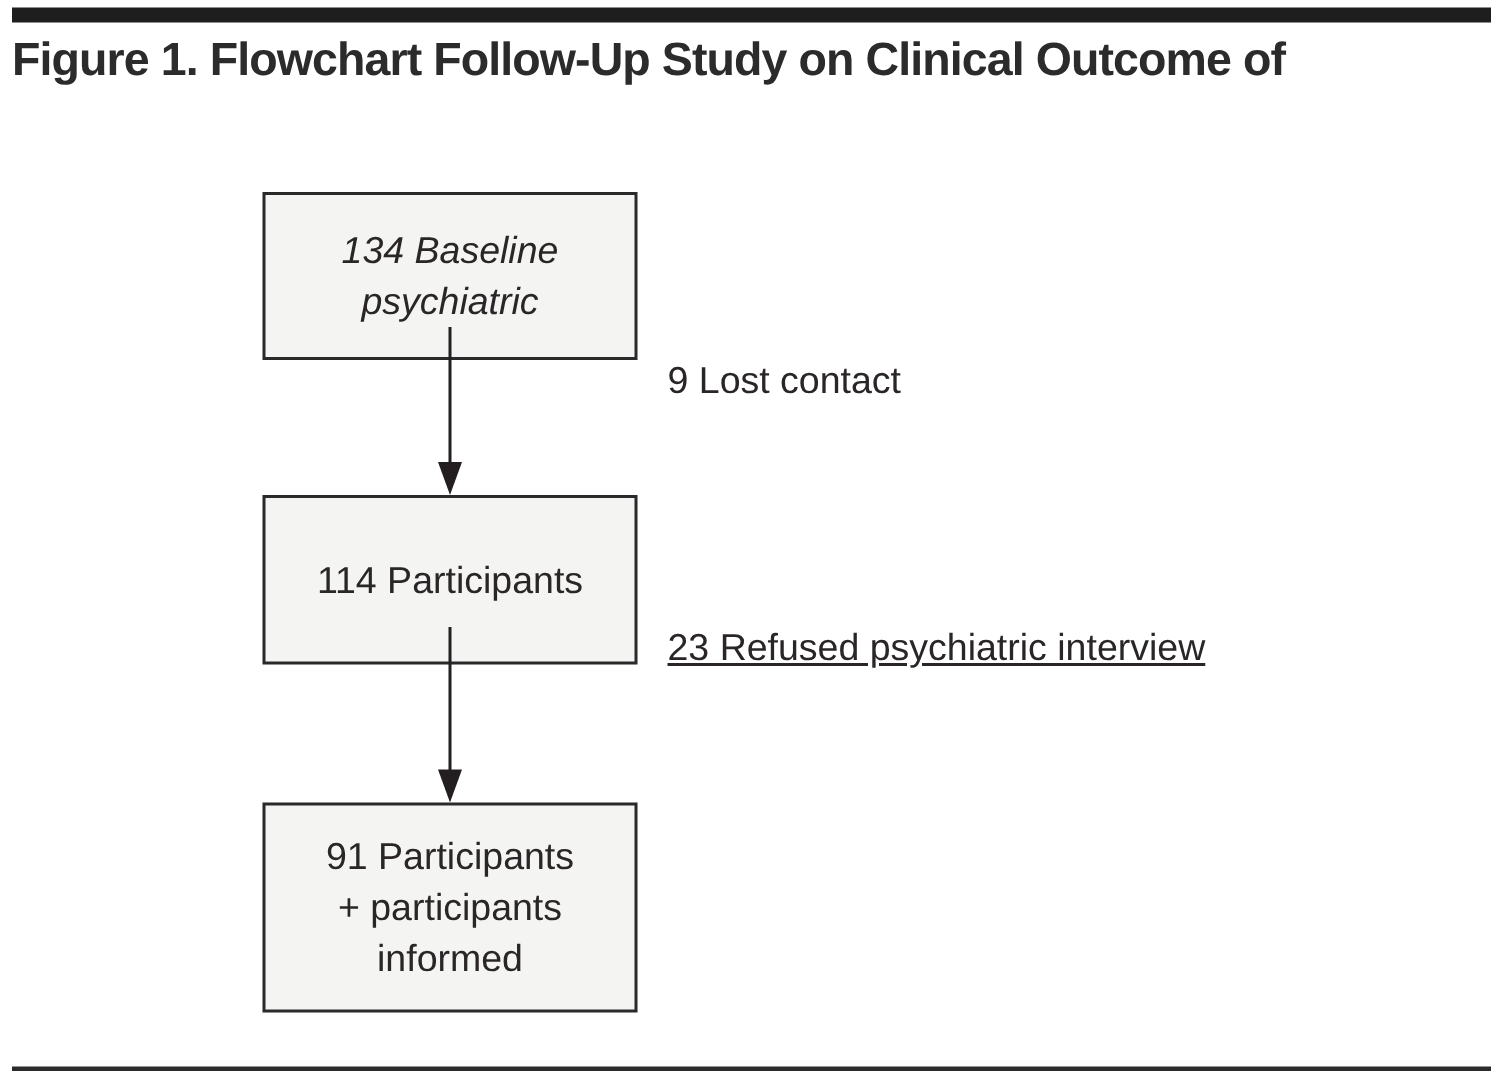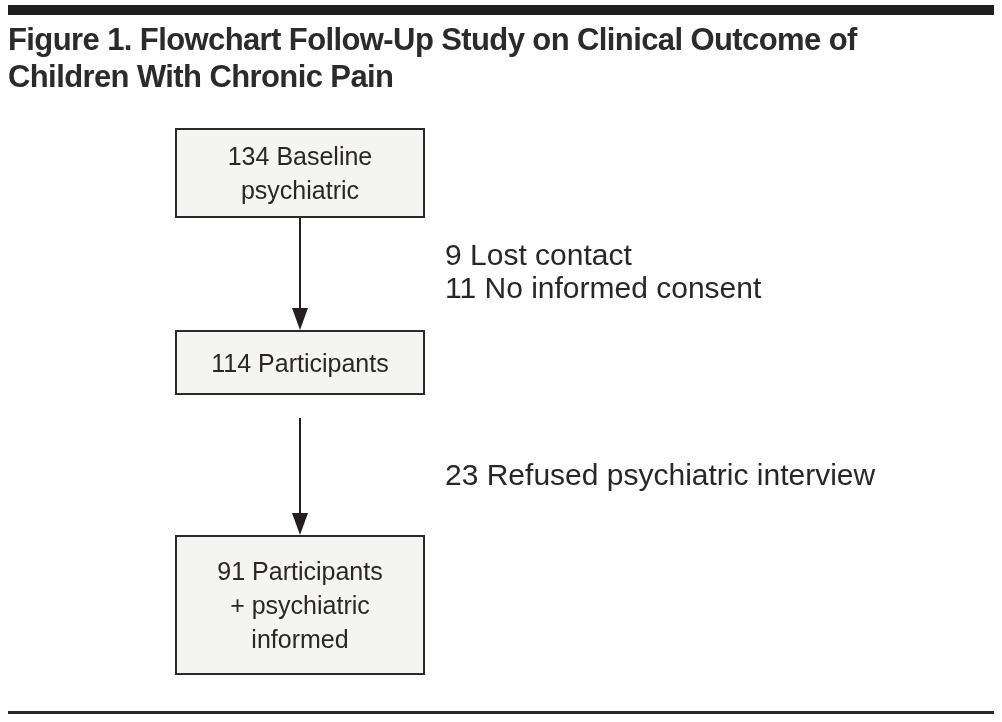--- a/index.html
+++ b/index.html
@@ -44,22 +44,22 @@
     display: flex;
     flex-direction: column;
     align-items: center;
     justify-content: center;
     text-align: center;
     font-size: 25px;
     line-height: 34px;
     color: #2a2627;
   }
   .node div { white-space: nowrap; }
-  .node-baseline { top: 128px; height: 90px; }
-  .node-followup { top: 330px; height: 65px; }
+  .node-baseline { top: 128px; height: 112px; font-style: italic; }
+  .node-followup { top: 330px; height: 113px; }
   .node-final    { top: 535px; height: 140px; }
   .arrow {
     position: absolute;
     left: 292px;
     width: 16px;
   }
   .arrow-1 { top: 218px; height: 112px; }
   .arrow-2 { top: 418px; height: 117px; }
   .arrow .stem {
     position: absolute;
@@ -72,69 +72,67 @@
     position: absolute;
     left: 0; bottom: 0;
     width: 0; height: 0;
     border-left: 8px solid transparent;
     border-right: 8px solid transparent;
     border-top: 22px solid #231f20;
   }
   .annotation {
     position: absolute;
     left: 445px;
-    font-size: 30px;
+    font-size: 25px;
     line-height: 33px;
     color: #2a2627;
   }
   .annotation div { white-space: nowrap; }
   .annotation-1 { top: 238px; }
-  .annotation-2 { top: 458px; }
+  .annotation-2 { top: 416px; text-decoration: underline; }
 </style>
 </head>
 <body>
 
 <div class="page">
 
   <div class="top-rule"></div>
 
   <h1 class="figure-title">
     <span>Figure 1. Flowchart Follow-Up Study on Clinical Outcome of</span>
-    <span>Children With Chronic Pain</span>
   </h1>
 
   <div class="node node-baseline">
     <div>134 Baseline</div>
     <div>psychiatric</div>
   </div>
 
   <div class="arrow arrow-1">
     <div class="stem"></div>
     <div class="head"></div>
   </div>
 
   <div class="annotation annotation-1">
     <div>9 Lost contact</div>
-    <div>11 No informed consent</div>
   </div>
 
   <div class="node node-followup">
     <div>114 Participants</div>
   </div>
 
   <div class="arrow arrow-2">
     <div class="stem"></div>
     <div class="head"></div>
   </div>
 
   <div class="annotation annotation-2">
     <div>23 Refused psychiatric interview</div>
   </div>
 
   <div class="node node-final">
     <div>91 Participants</div>
-    <div>+ psychiatric</div>
+    <div>+ participants</div>
     <div>informed</div>
   </div>
 
   <div class="bottom-rule"></div>
 
 </div>
 
 </body></html>

